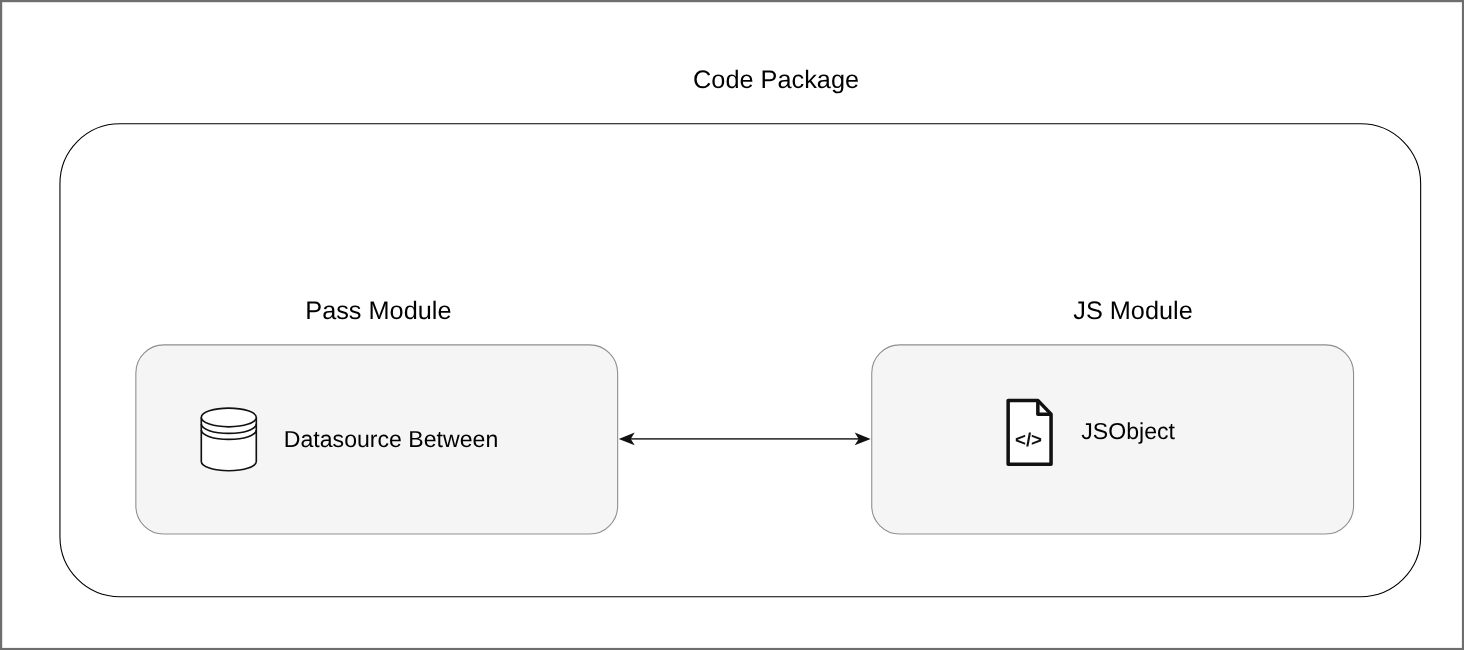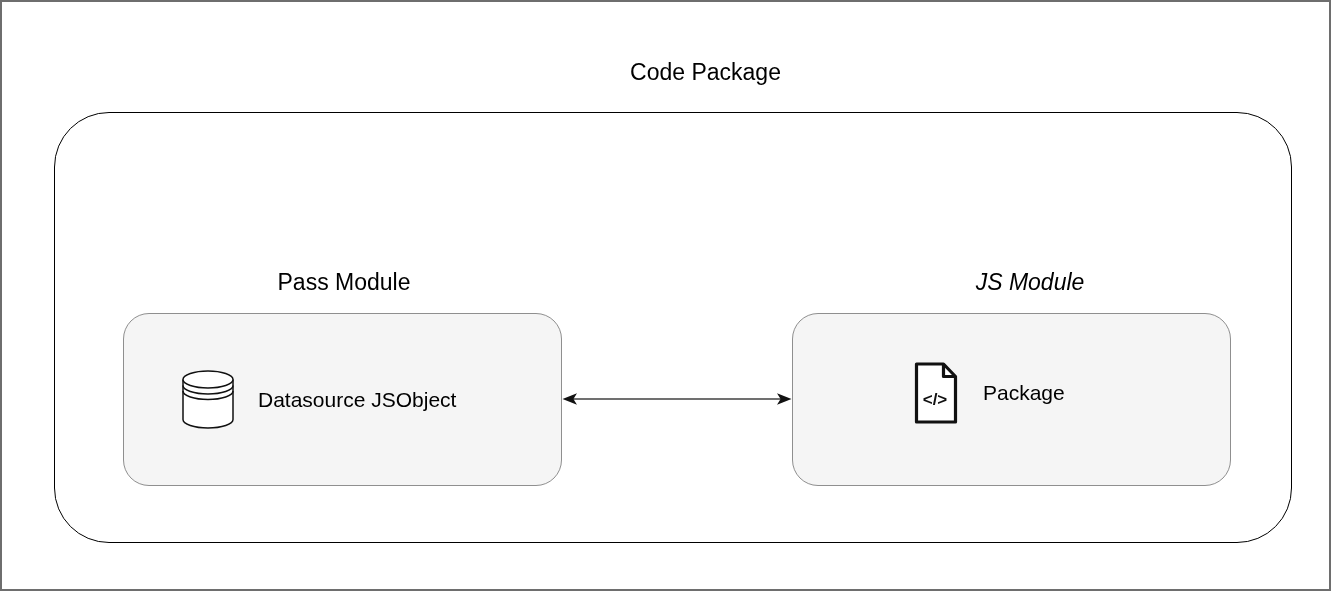--- a/index.html
+++ b/index.html
@@ -39,21 +39,21 @@
   .module-label {
     position: absolute;
     top: 267px;
     transform: translateX(-50%);
     font-size: 23px;
     line-height: 27px;
     white-space: nowrap;
     color: #000000;
   }
   .query-label { left: 342px; }
-  .js-label { left: 1028px; font-style: italic; }
+  .js-label { left: 1028px; }
   .node {
     position: absolute;
     top: 311px;
     width: 439px;
     height: 173px;
     box-sizing: border-box;
     background: #f5f5f5;
     border: 1px solid #8f8f8f;
     border-radius: 26px;
     display: flex;
@@ -104,30 +104,30 @@
 
   <div class="module-label js-label">JS Module</div>
 
   <div class="node query-node">
     <svg class="db-icon" viewBox="0 0 56 62" xmlns="http://www.w3.org/2000/svg">
       <path d="M3 10.5 L3 50.5 A25 8.5 0 0 0 53 50.5 L53 10.5" fill="#ffffff" stroke="#111111" stroke-width="1.5"></path>
       <path d="M3 16.5 A25 8.5 0 0 0 53 16.5" fill="none" stroke="#111111" stroke-width="1.5"></path>
       <path d="M3 22 A25 8.5 0 0 0 53 22" fill="none" stroke="#111111" stroke-width="1.5"></path>
       <ellipse cx="28" cy="10.5" rx="25" ry="8.5" fill="#ffffff" stroke="#111111" stroke-width="1.5"></ellipse>
     </svg>
-    <span class="node-label">Datasource JSObject</span>
+    <span class="node-label">Datasource Between</span>
   </div>
 
   <div class="node js-node">
     <svg class="file-icon" viewBox="0 0 44 64" xmlns="http://www.w3.org/2000/svg">
       <path d="M2.5 3 L29.5 3 L41.5 15.5 L41.5 61 L2.5 61 Z" fill="#ffffff" stroke="#111111" stroke-width="3.2" stroke-linejoin="round"></path>
       <path d="M29.5 3 L29.5 15.5 L41.5 15.5" fill="none" stroke="#111111" stroke-width="3.2" stroke-linejoin="round"></path>
       <text x="21" y="44" text-anchor="middle" class="file-glyph">&lt;/&gt;</text>
     </svg>
-    <span class="node-label">Package</span>
+    <span class="node-label">JSObject</span>
   </div>
 
   <svg class="connector" width="246" height="18" viewBox="0 0 246 18" xmlns="http://www.w3.org/2000/svg">
     <line x1="15" y1="9" x2="231" y2="9" stroke="#404040" stroke-width="1.7"></line>
     <path d="M8.5 9 L23 3.2 L19.4 9 L23 14.8 Z" fill="#111111"></path>
     <path d="M237.5 9 L223 3.2 L226.6 9 L223 14.8 Z" fill="#111111"></path>
   </svg>
 
 
 </div>

